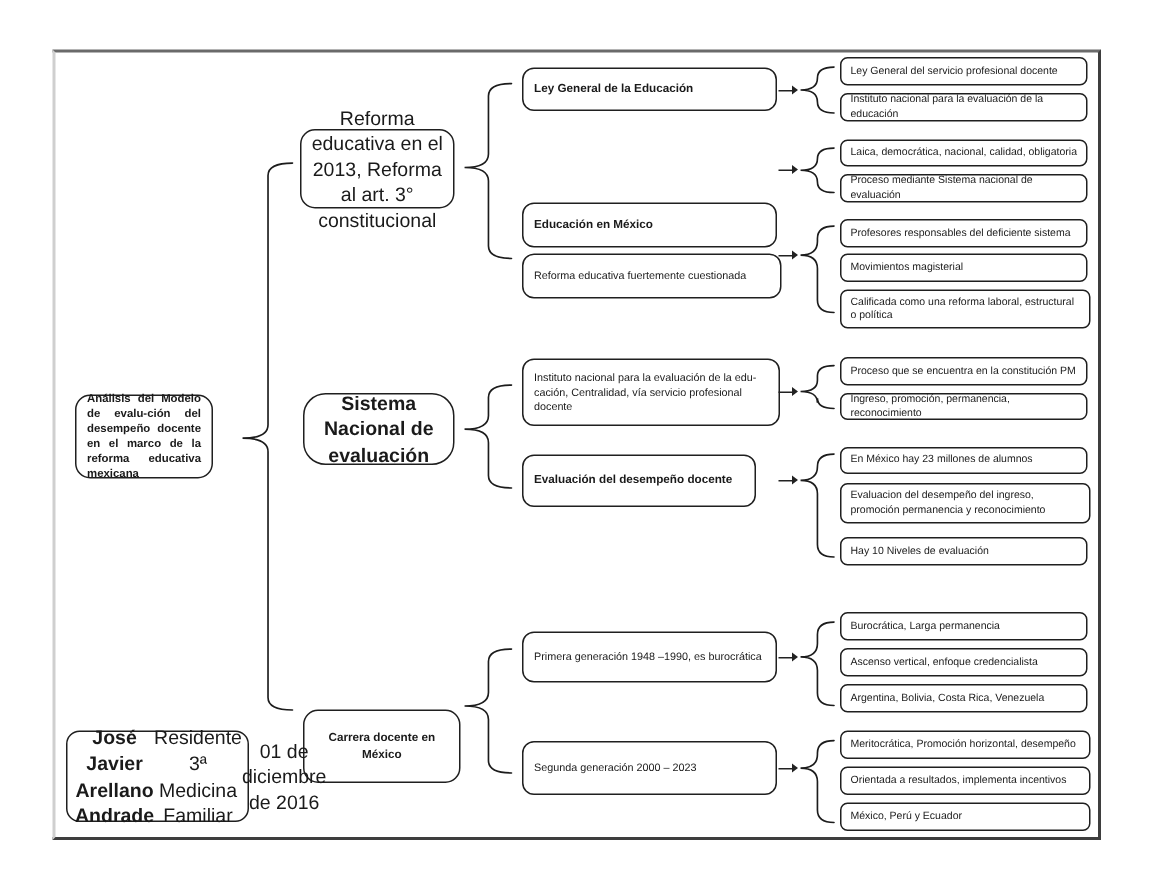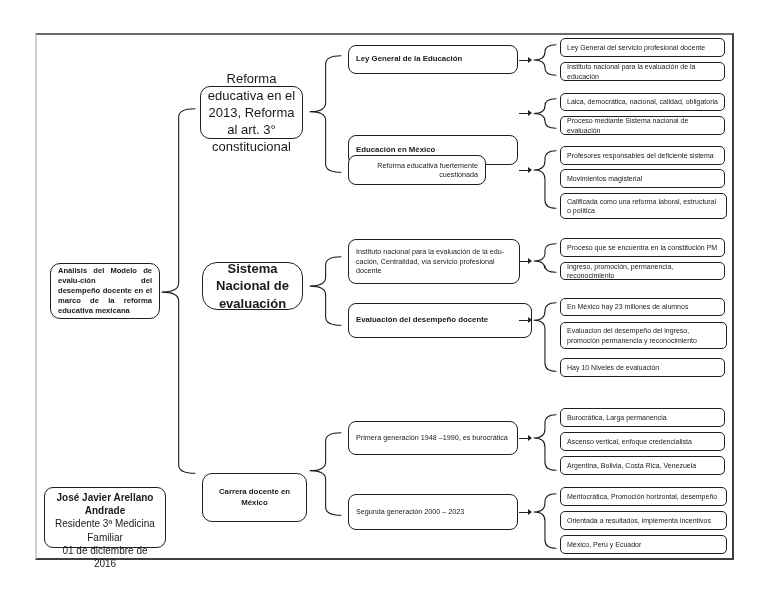--- a/index.html
+++ b/index.html
@@ -11,45 +11,45 @@
   .node{position:absolute;background:#fff;border:1px solid #1f1f1f;
         box-sizing:border-box;display:flex;align-items:center;
         line-height:1.32;letter-spacing:0;}
   .rootbox{border-radius:10px;font-size:7.6px;font-weight:bold;
            padding:4px 7px;text-align:justify;}
   .mid{border-radius:10px;justify-content:center;text-align:center;
        font-size:13px;padding:3px 6px;}
   .sub{border-radius:8px;font-size:7.2px;padding:3px 7px;}
   .leaf{border-radius:5px;font-size:7px;padding:2px 6px;}
   .bold{font-weight:bold;}
-  .authorbox{border-radius:9px;flex-direction:column;justify-content:space-evenly;
-             text-align:center;font-size:10px;padding:3px 5px;}
+  .authorbox{border-radius:9px;flex-direction:row;justify-content:space-evenly;
+             text-align:center;font-size:13px;padding:3px 5px;}
   .authorbox .ln{width:100%;}
   .brace{position:absolute;overflow:visible;}
   .brace path{fill:none;stroke:#1c1c1c;stroke-width:1.1;stroke-linecap:round;}
   .conn{position:absolute;height:1px;background:#222;}
   .ahead{position:absolute;width:0;height:0;border-left:4px solid #222;
          border-top:3px solid transparent;border-bottom:3px solid transparent;}
 </style>
 </head>
 <body>
 
 <div class="page"></div>
 
-<div class="node rootbox" style="left:50px;top:263px;width:110px;height:56px;">Análisis del Modelo de evalu-ción del desempeño docente en el marco de la reforma educativa mexicana</div>
+<div class="node rootbox" style="left:50px;top:263px;width:92px;height:56px;">Análisis del Modelo de evalu-ción del desempeño docente en el marco de la reforma educativa mexicana</div>
 
 <div class="node mid" style="left:200px;top:86px;width:103px;height:53px;">Reforma educativa en el 2013, Reforma al art. 3° constitucional</div>
 <div class="node mid bold" style="left:202px;top:262px;width:101px;height:48px;border-radius:15px;">Sistema Nacional de evaluación</div>
 <div class="node mid bold" style="left:202px;top:473px;width:105px;height:49px;font-size:7.8px;">Carrera docente en México</div>
 
 <div class="node sub bold" style="left:348px;top:45px;width:170px;height:29px;font-size:7.8px;">Ley General de la Educación</div>
 <div class="node sub bold" style="left:348px;top:98px;width:170px;height:30px;font-size:7.8px;margin-top:37px;">Educación en México</div>
-<div class="node sub" style="left:348px;top:155px;width:138px;height:30px;text-align:right;">Reforma educativa fuertemente cuestionada</div>
+<div class="node sub" style="left:348px;top:169px;width:173px;height:30px;text-align:right;">Reforma educativa fuertemente cuestionada</div>
 <div class="node sub" style="left:348px;top:239px;width:172px;height:45px;">Instituto nacional para la evaluación de la edu-cación, Centralidad, vía servicio profesional docente</div>
-<div class="node sub bold" style="left:348px;top:303px;width:184px;height:35px;font-size:7.8px;">Evaluación del desempeño docente</div>
+<div class="node sub bold" style="left:348px;top:303px;width:156px;height:35px;font-size:7.8px;">Evaluación del desempeño docente</div>
 <div class="node sub" style="left:348px;top:421px;width:170px;height:34px;">Primera generación 1948 –1990, es burocrática</div>
 <div class="node sub" style="left:348px;top:494px;width:170px;height:36px;">Segunda generación 2000 – 2023</div>
 
 <div class="node leaf" style="left:560px;top:38px;width:165px;height:19px;">Ley General del servicio profesional docente</div>
 <div class="node leaf" style="left:560px;top:62px;width:165px;height:19px;">Instituto nacional para la evaluación de la educación</div>
 <div class="node leaf" style="left:560px;top:93px;width:165px;height:18px;">Laica, democrática, nacional, calidad, obligatoria</div>
 <div class="node leaf" style="left:560px;top:116px;width:165px;height:19px;">Proceso mediante Sistema nacional de evaluación</div>
 <div class="node leaf" style="left:560px;top:146px;width:165px;height:19px;">Profesores responsables del deficiente sistema</div>
 <div class="node leaf" style="left:560px;top:169px;width:165px;height:19px;">Movimientos magisterial</div>
 <div class="node leaf" style="left:560px;top:193px;width:167px;height:26px;">Calificada como una reforma laboral, estructural o política</div>

